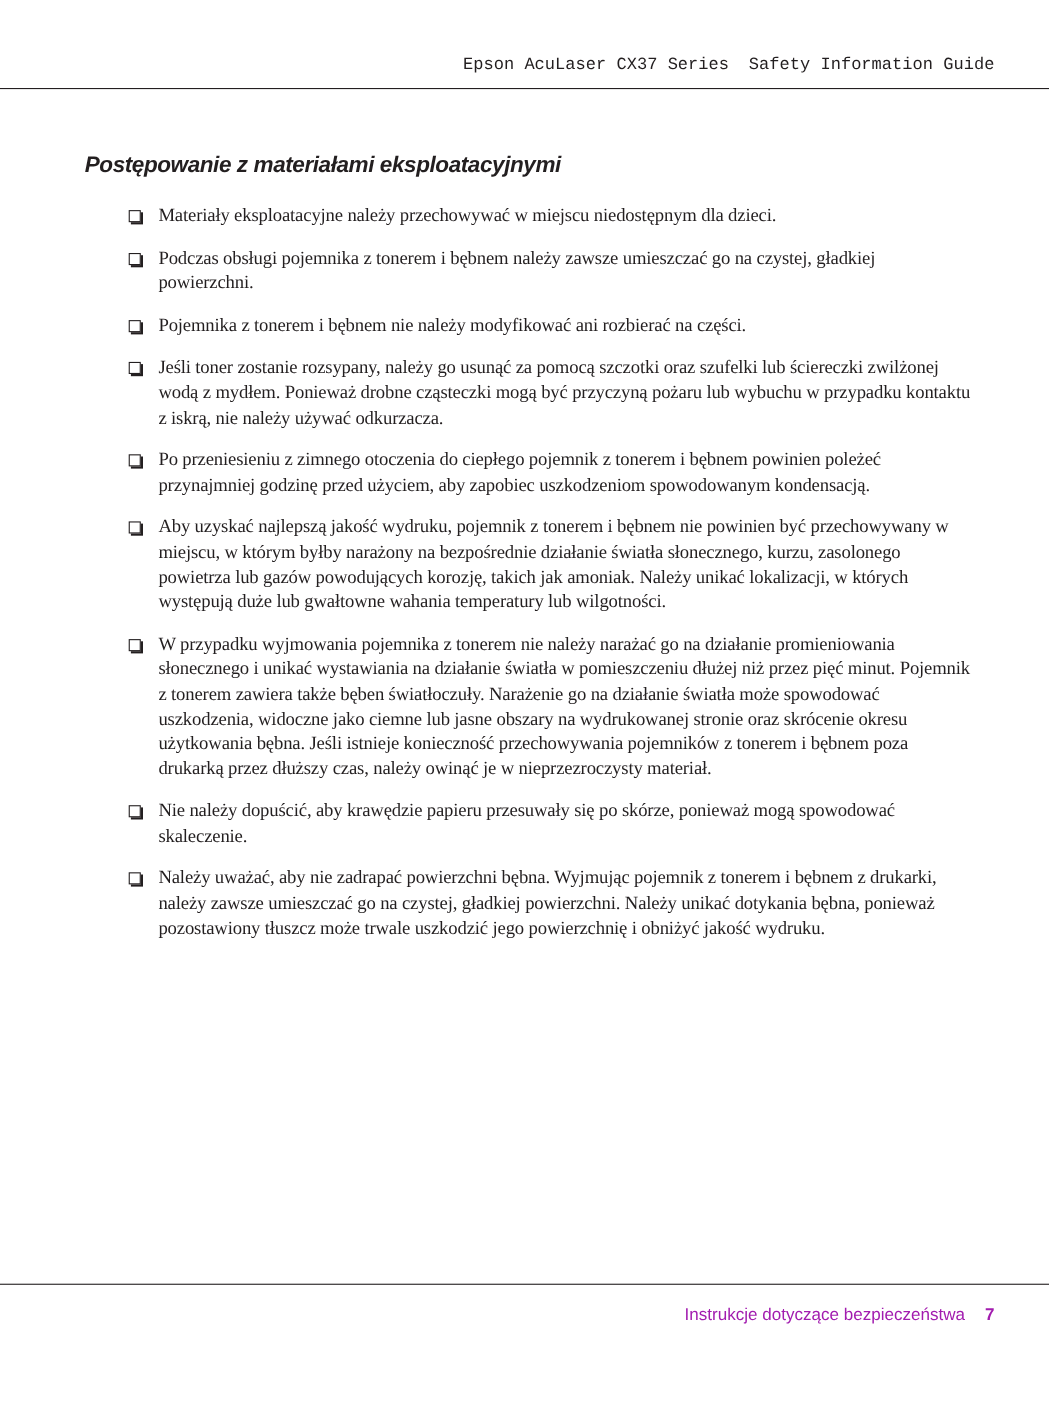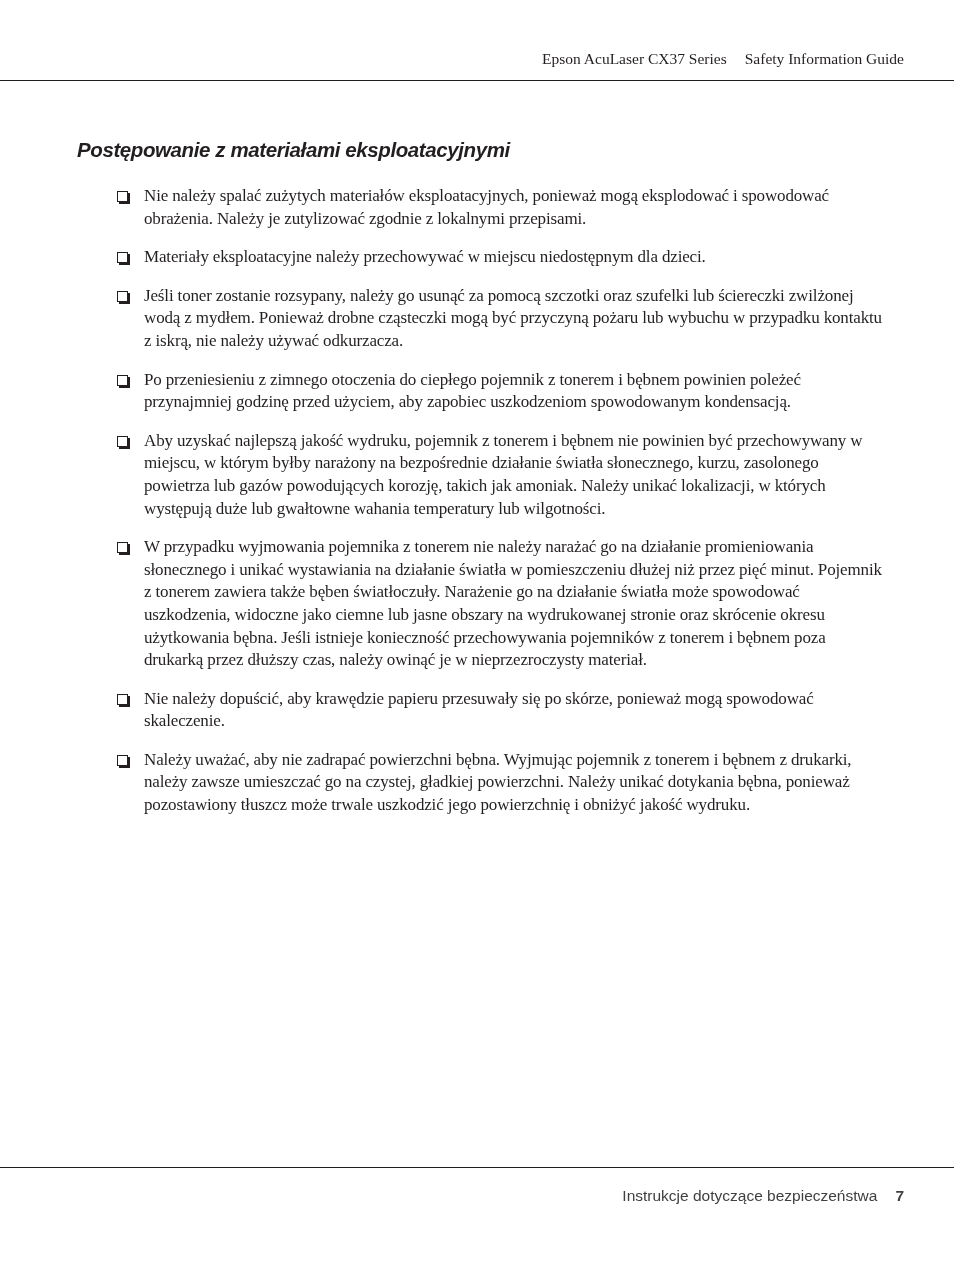--- a/index.html
+++ b/index.html
@@ -1,57 +1,57 @@
 <!DOCTYPE html>
 <html><head>
 <meta charset="utf-8">
 <style>
   html, body { margin: 0; padding: 0; background: #ffffff; }
   body { width: 954px; height: 1274px; position: relative; overflow: hidden; color: #231f20; }
   .header {
     position: absolute; top: 50px; right: 50px;
-    font-family: Liberation Serif, serif; font-size: 15.5px; color: #231f20;
+    font-family: Liberation Mono, monospace; font-size: 15.5px; color: #231f20;
     white-space: nowrap;
   }
   .header .sep { display: inline-block; width: 18px; }
   .rule { position: absolute; left: 0; width: 954px; height: 1px; background: #231f20; }
   .rule.top { top: 80px; }
   .rule.bottom { top: 1167px; }
   .title {
     position: absolute; top: 138px; left: 77px;
     font-family: "Liberation Sans", sans-serif; font-weight: bold; font-style: italic;
     font-size: 20.5px; letter-spacing: -0.4px; color: #231f20; margin: 0;
   }
   .list { position: absolute; top: 185px; left: 115px; width: 770px; margin: 0; padding: 0; list-style: none; }
   .item { position: relative; padding-left: 29px; margin-bottom: 16px;
     font-family: "Liberation Serif", serif; font-size: 17px; line-height: 22.6px; letter-spacing: -0.15px; }
   .box {
     position: absolute; left: 2px; top: 6px; width: 9px; height: 9px;
     border: 1px solid #231f20; box-shadow: 2px 2px 0 #231f20; background: #fff;
   }
   .footer {
     position: absolute; top: 1187px; right: 50px;
-    font-family: "Liberation Sans", sans-serif; font-size: 15.5px; color: #404040; white-space: nowrap;
+    font-family: "Liberation Sans", sans-serif; font-size: 15.5px; color: #a21caf; white-space: nowrap;
   }
   .footer .pg { font-weight: bold; margin-left: 18px; }
 </style>
 </head>
 <body>
 
 <div class="header">
   <span>Epson AcuLaser CX37 Series</span><span class="sep"></span><span>Safety Information Guide</span>
 </div>
 <div class="rule top"></div>
 
 <h2 class="title">Postępowanie z materiałami eksploatacyjnymi</h2>
 
 <ul class="list">
-  <li class="item"><span class="box"></span><span>Nie należy spalać zużytych materiałów eksploatacyjnych, ponieważ mogą eksplodować i spowodować obrażenia. Należy je zutylizować zgodnie z lokalnymi przepisami.</span></li>
   <li class="item"><span class="box"></span><span>Materiały eksploatacyjne należy przechowywać w miejscu niedostępnym dla dzieci.</span></li>
-  <li class="item"><span class="box"></span></li>
+  <li class="item"><span class="box"></span><span>Podczas obsługi pojemnika z tonerem i bębnem należy zawsze umieszczać go na czystej, gładkiej powierzchni.</span></li>
+  <li class="item"><span class="box"></span><span>Pojemnika z tonerem i bębnem nie należy modyfikować ani rozbierać na części.</span></li>
   <li class="item"><span class="box"></span><span>Jeśli toner zostanie rozsypany, należy go usunąć za pomocą szczotki oraz szufelki lub ściereczki zwilżonej wodą z mydłem. Ponieważ drobne cząsteczki mogą być przyczyną pożaru lub wybuchu w przypadku kontaktu z iskrą, nie należy używać odkurzacza.</span></li>
   <li class="item"><span class="box"></span><span>Po przeniesieniu z zimnego otoczenia do ciepłego pojemnik z tonerem i bębnem powinien poleżeć przynajmniej godzinę przed użyciem, aby zapobiec uszkodzeniom spowodowanym kondensacją.</span></li>
   <li class="item"><span class="box"></span><span>Aby uzyskać najlepszą jakość wydruku, pojemnik z tonerem i bębnem nie powinien być przechowywany w miejscu, w którym byłby narażony na bezpośrednie działanie światła słonecznego, kurzu, zasolonego powietrza lub gazów powodujących korozję, takich jak amoniak. Należy unikać lokalizacji, w których występują duże lub gwałtowne wahania temperatury lub wilgotności.</span></li>
   <li class="item"><span class="box"></span><span>W przypadku wyjmowania pojemnika z tonerem nie należy narażać go na działanie promieniowania słonecznego i unikać wystawiania na działanie światła w pomieszczeniu dłużej niż przez pięć minut. Pojemnik z tonerem zawiera także bęben światłoczuły. Narażenie go na działanie światła może spowodować uszkodzenia, widoczne jako ciemne lub jasne obszary na wydrukowanej stronie oraz skrócenie okresu użytkowania bębna. Jeśli istnieje konieczność przechowywania pojemników z tonerem i bębnem poza drukarką przez dłuższy czas, należy owinąć je w nieprzezroczysty materiał.</span></li>
   <li class="item"><span class="box"></span><span>Nie należy dopuścić, aby krawędzie papieru przesuwały się po skórze, ponieważ mogą spowodować skaleczenie.</span></li>
   <li class="item"><span class="box"></span><span>Należy uważać, aby nie zadrapać powierzchni bębna. Wyjmując pojemnik z tonerem i bębnem z drukarki, należy zawsze umieszczać go na czystej, gładkiej powierzchni. Należy unikać dotykania bębna, ponieważ pozostawiony tłuszcz może trwale uszkodzić jego powierzchnię i obniżyć jakość wydruku.</span></li>
 </ul>
 
 <div class="rule bottom"></div>
 <div class="footer">

